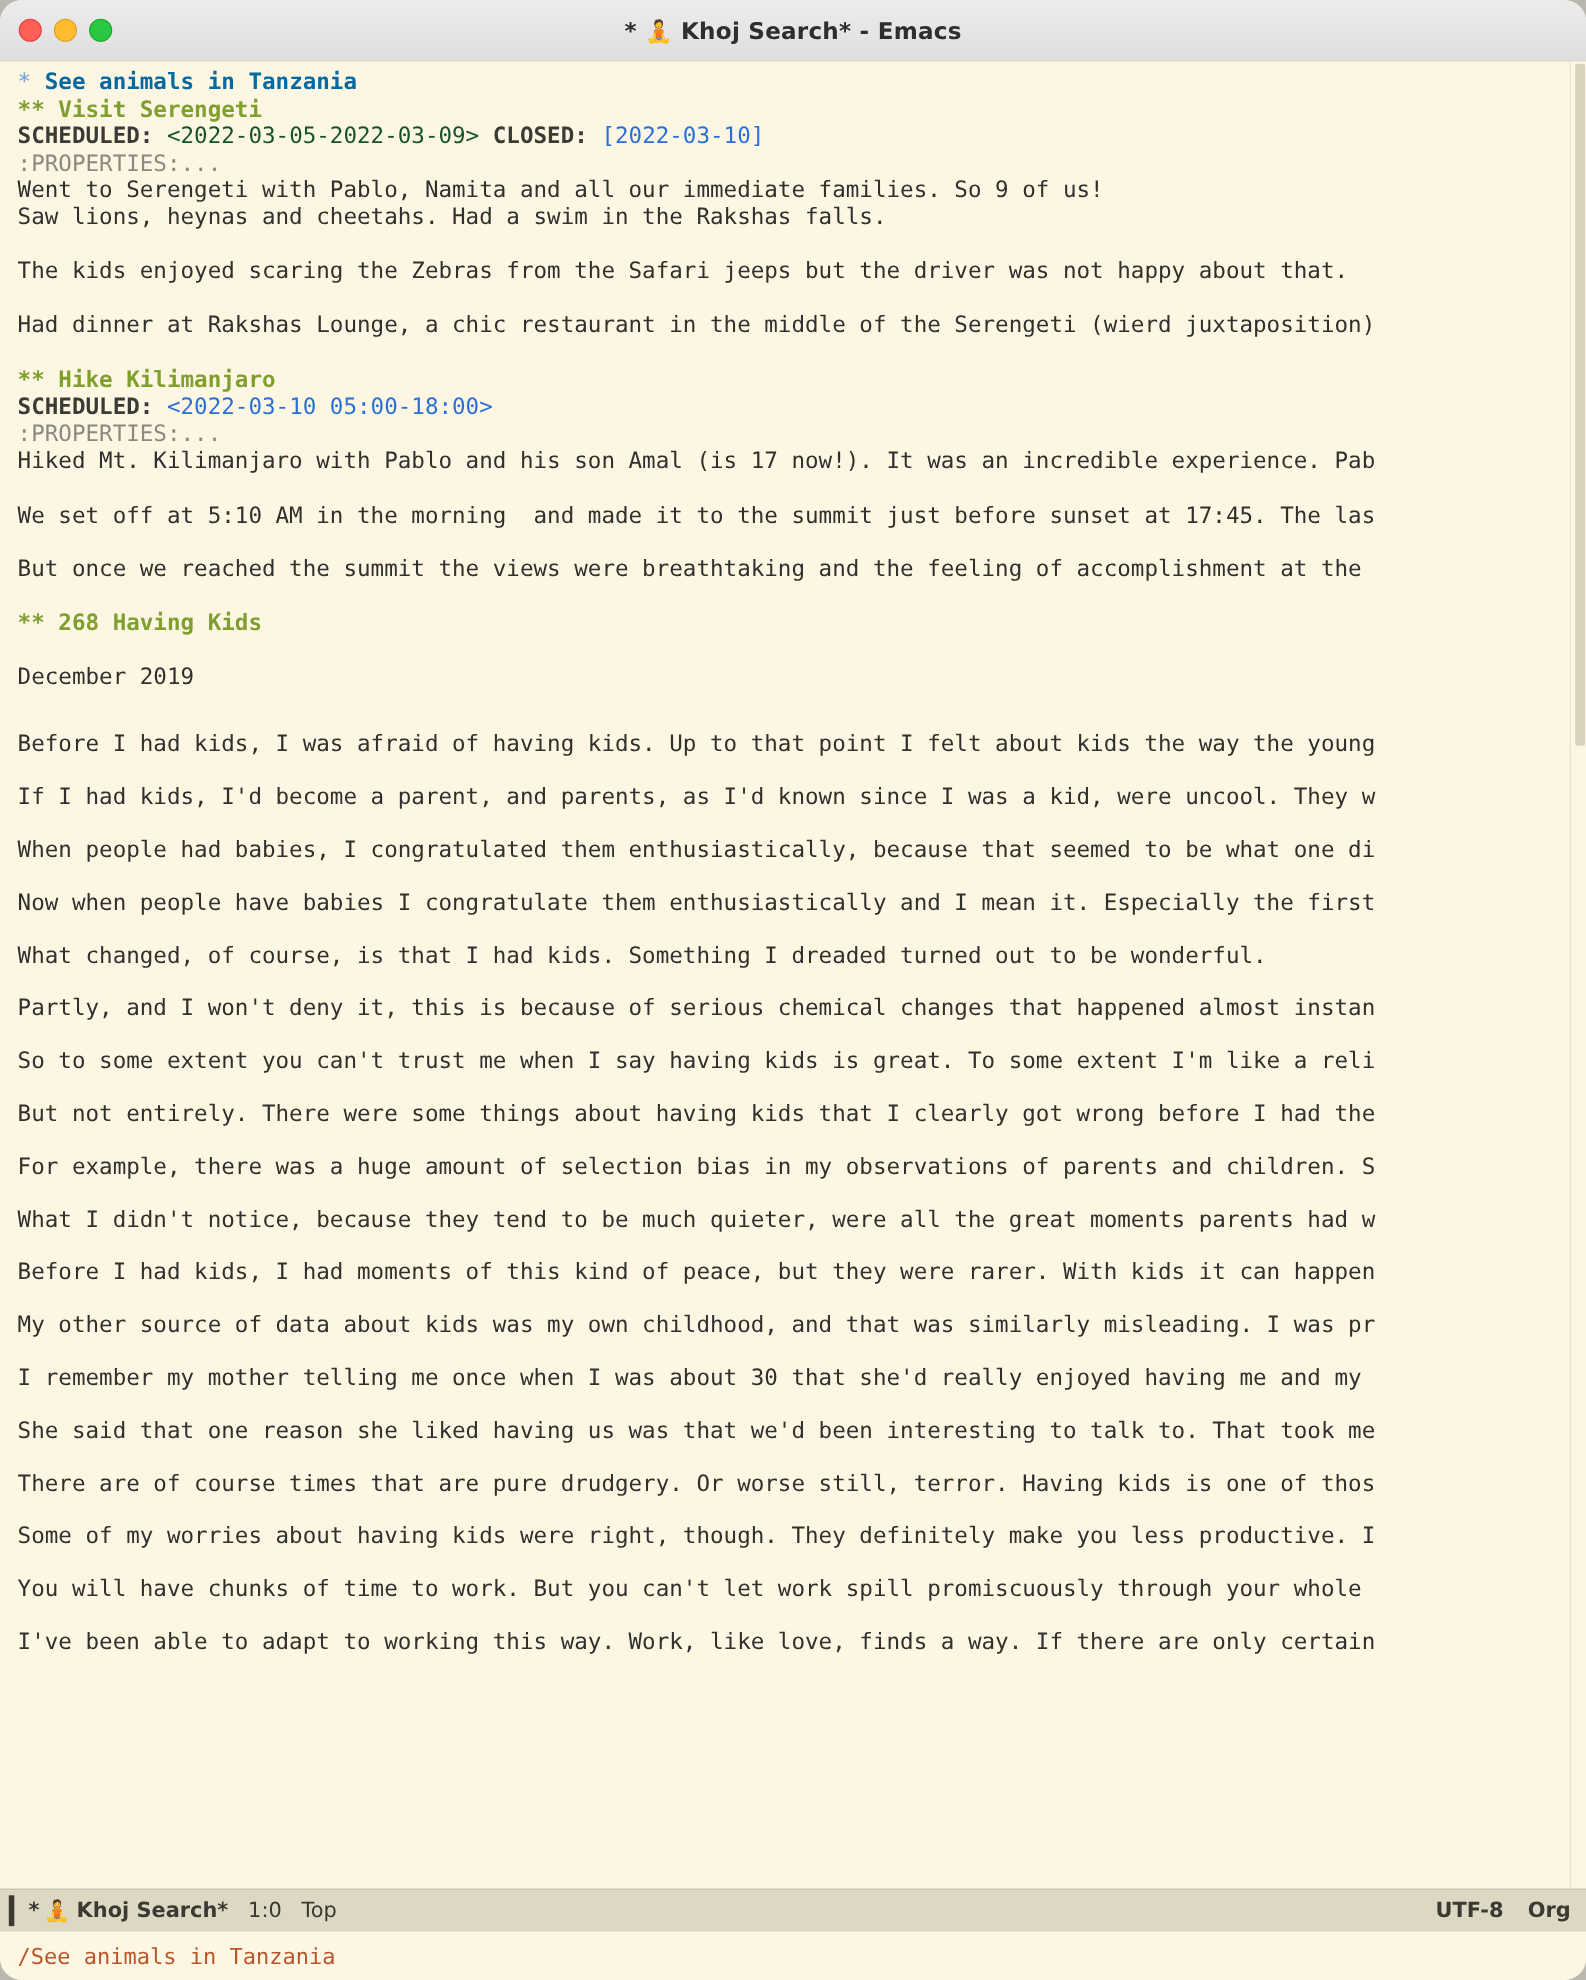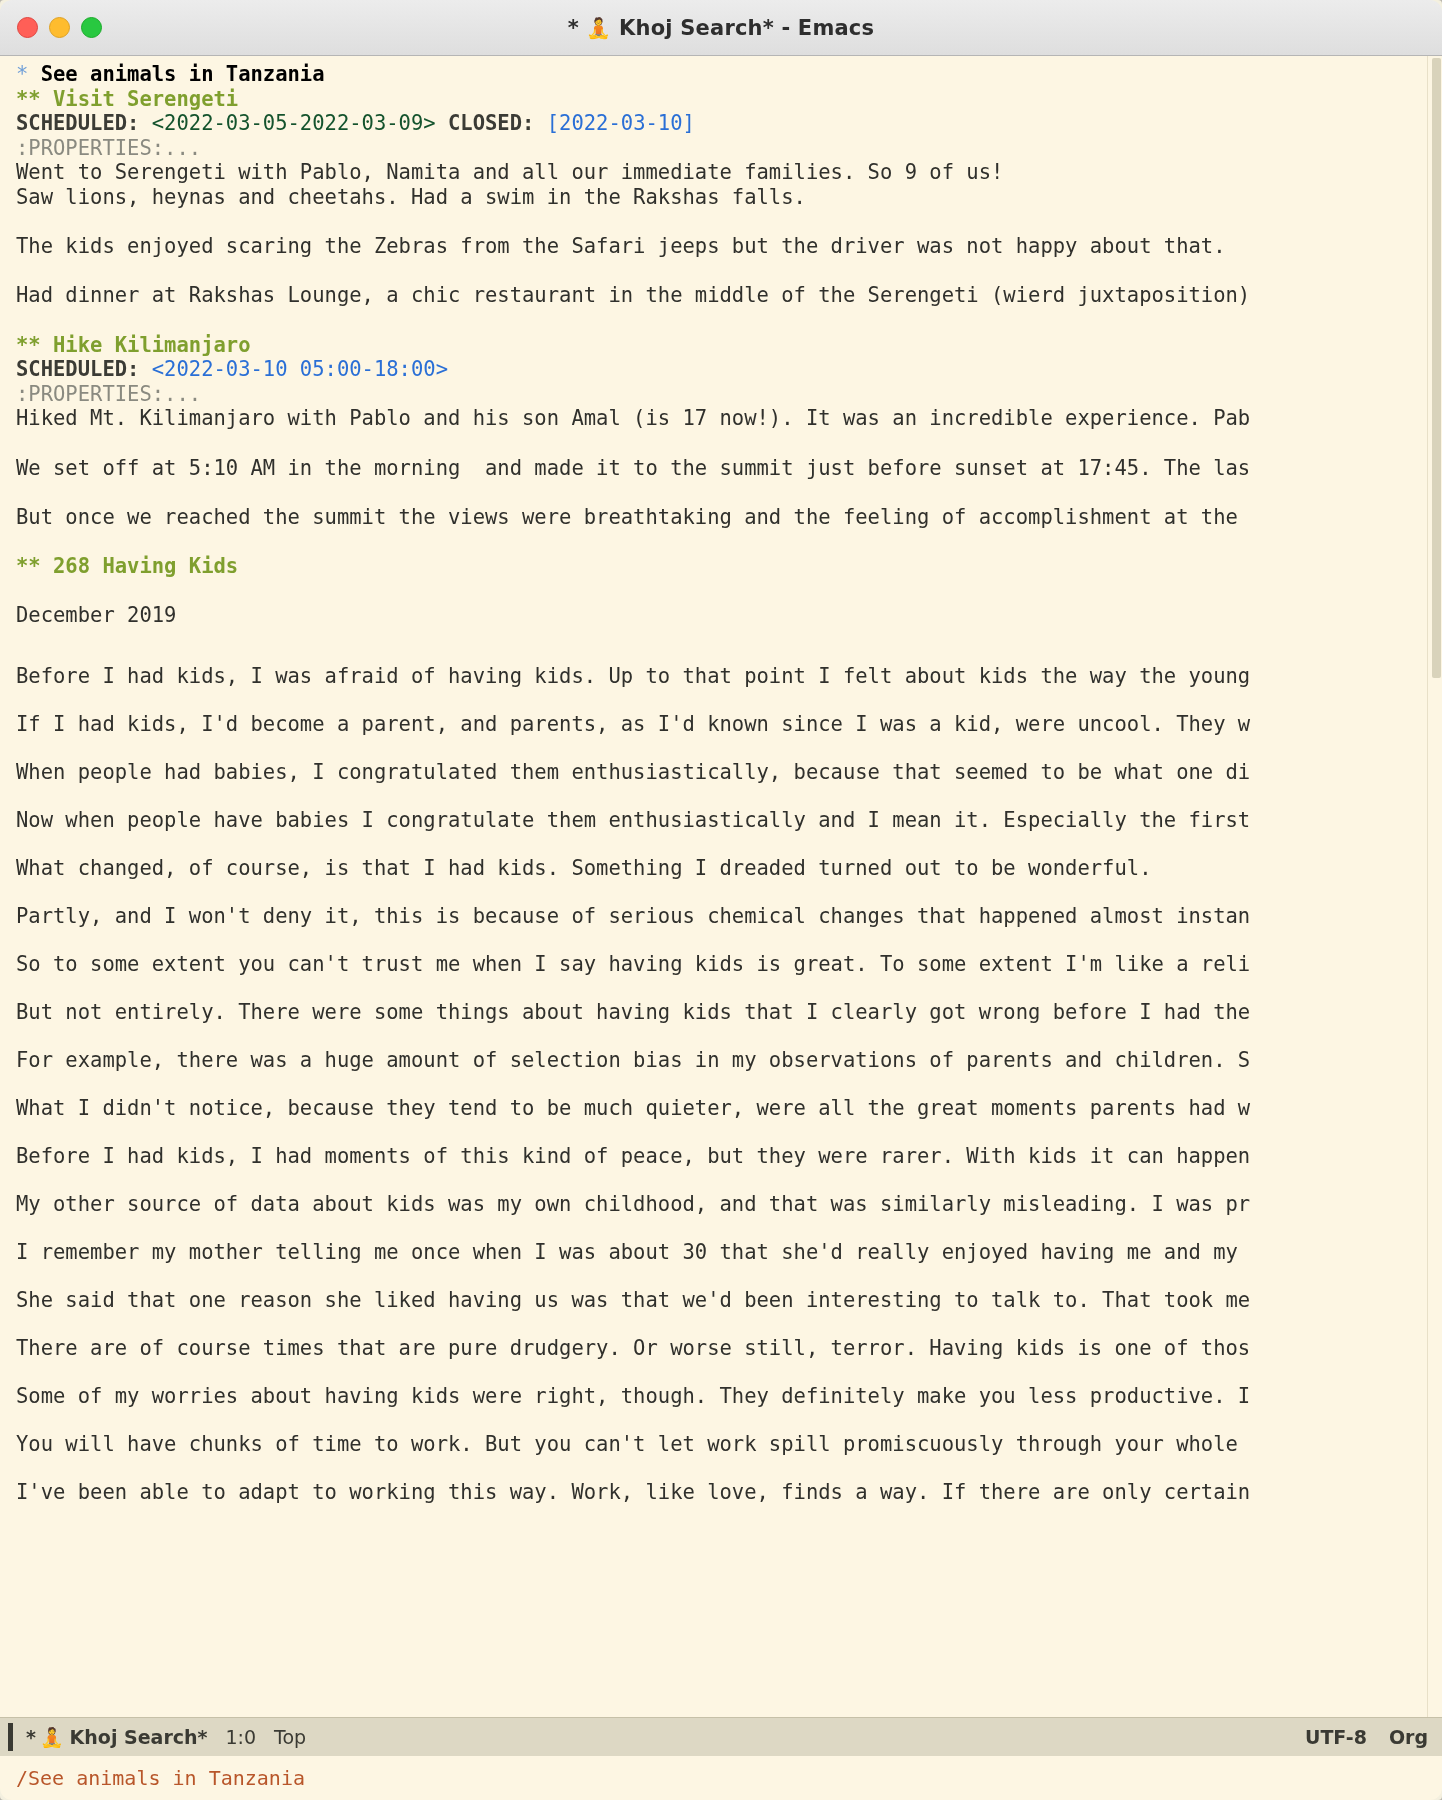--- a/index.html
+++ b/index.html
@@ -12,21 +12,21 @@
     height: 1800px;
     font-family: "DejaVu Sans Mono", monospace;
     overflow: hidden;
   }
   .window {
     position: absolute;
     left: 0; top: 0;
     width: 1442px;
     height: 1800px;
     background: #f4f0df;
-    border-radius: 4px;
+    border-radius: 20px;
     overflow: hidden;
     box-sizing: border-box;
     display: flex;
     flex-direction: column;
   }
   
   .titlebar {
     height: 55px;
     flex: 0 0 55px;
     background: linear-gradient(to bottom, #ececec, #dedede);
@@ -78,21 +78,21 @@
     white-space: pre;
     color: #30302c;
     padding-left: 16px;
     position: relative;
     height: 24.6px;
     overflow: hidden;
   }
   .line.spaced { height: 48px; line-height: 48px; }
   .line.blank  { height: 24.6px; }
 
-  .h1 { color: #000000; font-weight: bold; }
+  .h1 { color: #0369a1; font-weight: bold; }
   .h2 { color: #7f9f2e; font-weight: bold; }
   .kw { color: #3b3b35; font-weight: bold; }
   .ts { color: #14532d; }
   .lnk { color: #2a6fd6; }
   .props { color: #8a8a80; }
   .stars { color: #6f9fd8; }
   .body { color: #30302c; }
 
   .cont {
     position: absolute;

